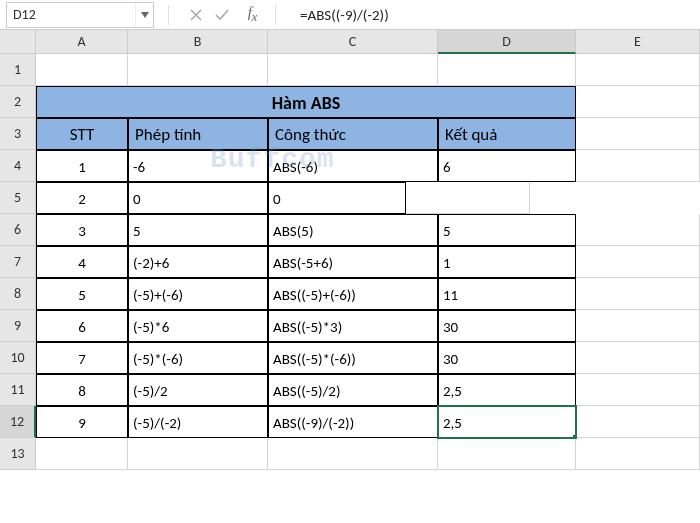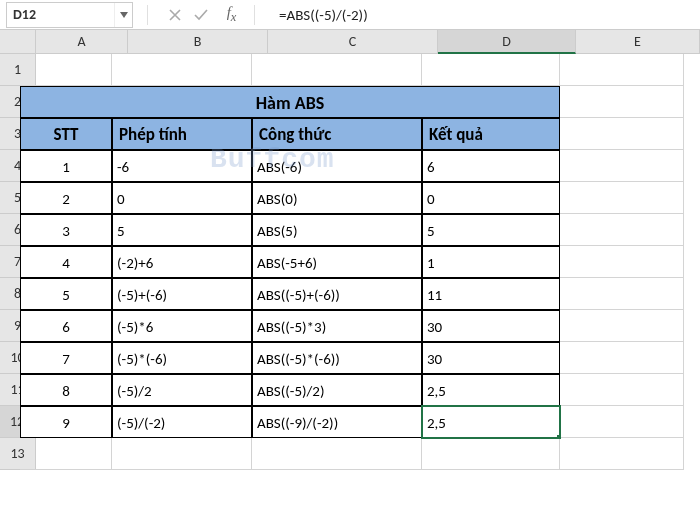--- a/index.html
+++ b/index.html
@@ -15,28 +15,27 @@
 
 
 .formula-bar {
   display: flex;
   align-items: center;
   height: 30px;
   border-bottom: 1px solid #ccc;
   background: #fff;
 }
 .name-box {
-  width: 127px;
+  width: 148px;
   height: 26px;
   display: flex;
   align-items: center;
   margin: 2px 0 2px 6px;
   border: 1px solid #ccc;
   background: #fff;
-  font-weight: bold;
 }
 .name-box-text {
   flex: 1;
   padding: 0 6px;
   font-size: 14px;
   color: #333;
 }
 .name-box-drop {
   width: 18px;
   height: 24px;
@@ -118,21 +117,21 @@
   text-align: center;
   line-height: 32px;
   color: #333;
   font-size: 14px;
 }
 .row-header.active {
   background: #d6d6d6;
   border-right: 2px solid #217346;
 }
 .cells {
-  margin-left: 20px;
+  margin-left: 36px;
 }
 .row {
   display: flex;
   height: 32px;
 }
 .cell {
   border-right: 1px solid #d4d4d4;
   border-bottom: 1px solid #d4d4d4;
   padding: 0 4px;
   line-height: 32px;
@@ -152,21 +151,21 @@
 .title-cell {
   background: #8db4e2;
   border: 1px solid #000 !important;
   text-align: center;
   font-weight: bold;
   font-size: 18px;
 }
 .header-cell {
   background: #8db4e2;
   border: 1px solid #000 !important;
-  font-weight: bold;
+  font-weight: normal;
   font-size: 17px;
   padding: 0 6px;
 }
 .data-cell {
   border: 1px solid #000 !important;
   background: #fff;
 }
 .center { text-align: center; }
 
 
@@ -219,21 +218,21 @@
   </div>
   <div class="fb-btn">
     <svg width="14" height="12" viewBox="0 0 14 12">
         <path d="M1 6 L5 10 L13 1" stroke="#aaa" stroke-width="1.6" fill="none"></path>
       </svg>
   </div>
   <div class="fb-btn">
       <span class="fx">f<sub>x</sub></span>
     </div>
   <div class="fb-divider"></div>
-  <div class="formula-text">=ABS((-5)/(-2))</div>
+  <div class="formula-text">=ABS((-9)/(-2))</div>
 </div>
 
 <div class="grid">
   <div class="corner"></div>
   <div class="col-headers" id="col-headers">
       <div class="col-header wA">A</div>
       <div class="col-header wB">B</div>
       <div class="col-header wC">C</div>
       <div class="col-header wD active">D</div>
       <div class="col-header wE">E</div>
@@ -275,21 +274,20 @@
       <div class="row">
         <div class="cell wA data-cell center">1</div>
         <div class="cell wB data-cell">-6</div>
         <div class="cell wC data-cell">ABS(-6)</div>
         <div class="cell wD data-cell">6</div>
         <div class="cell wE"></div>
       </div>
       <div class="row">
         <div class="cell wA data-cell center">2</div>
         <div class="cell wB data-cell">0</div>
-        <div class="cell wC data-cell">ABS(0)</div>
         <div class="cell wD data-cell">0</div>
         <div class="cell wE"></div>
       </div>
       <div class="row">
         <div class="cell wA data-cell center">3</div>
         <div class="cell wB data-cell">5</div>
         <div class="cell wC data-cell">ABS(5)</div>
         <div class="cell wD data-cell">5</div>
         <div class="cell wE"></div>
       </div>

